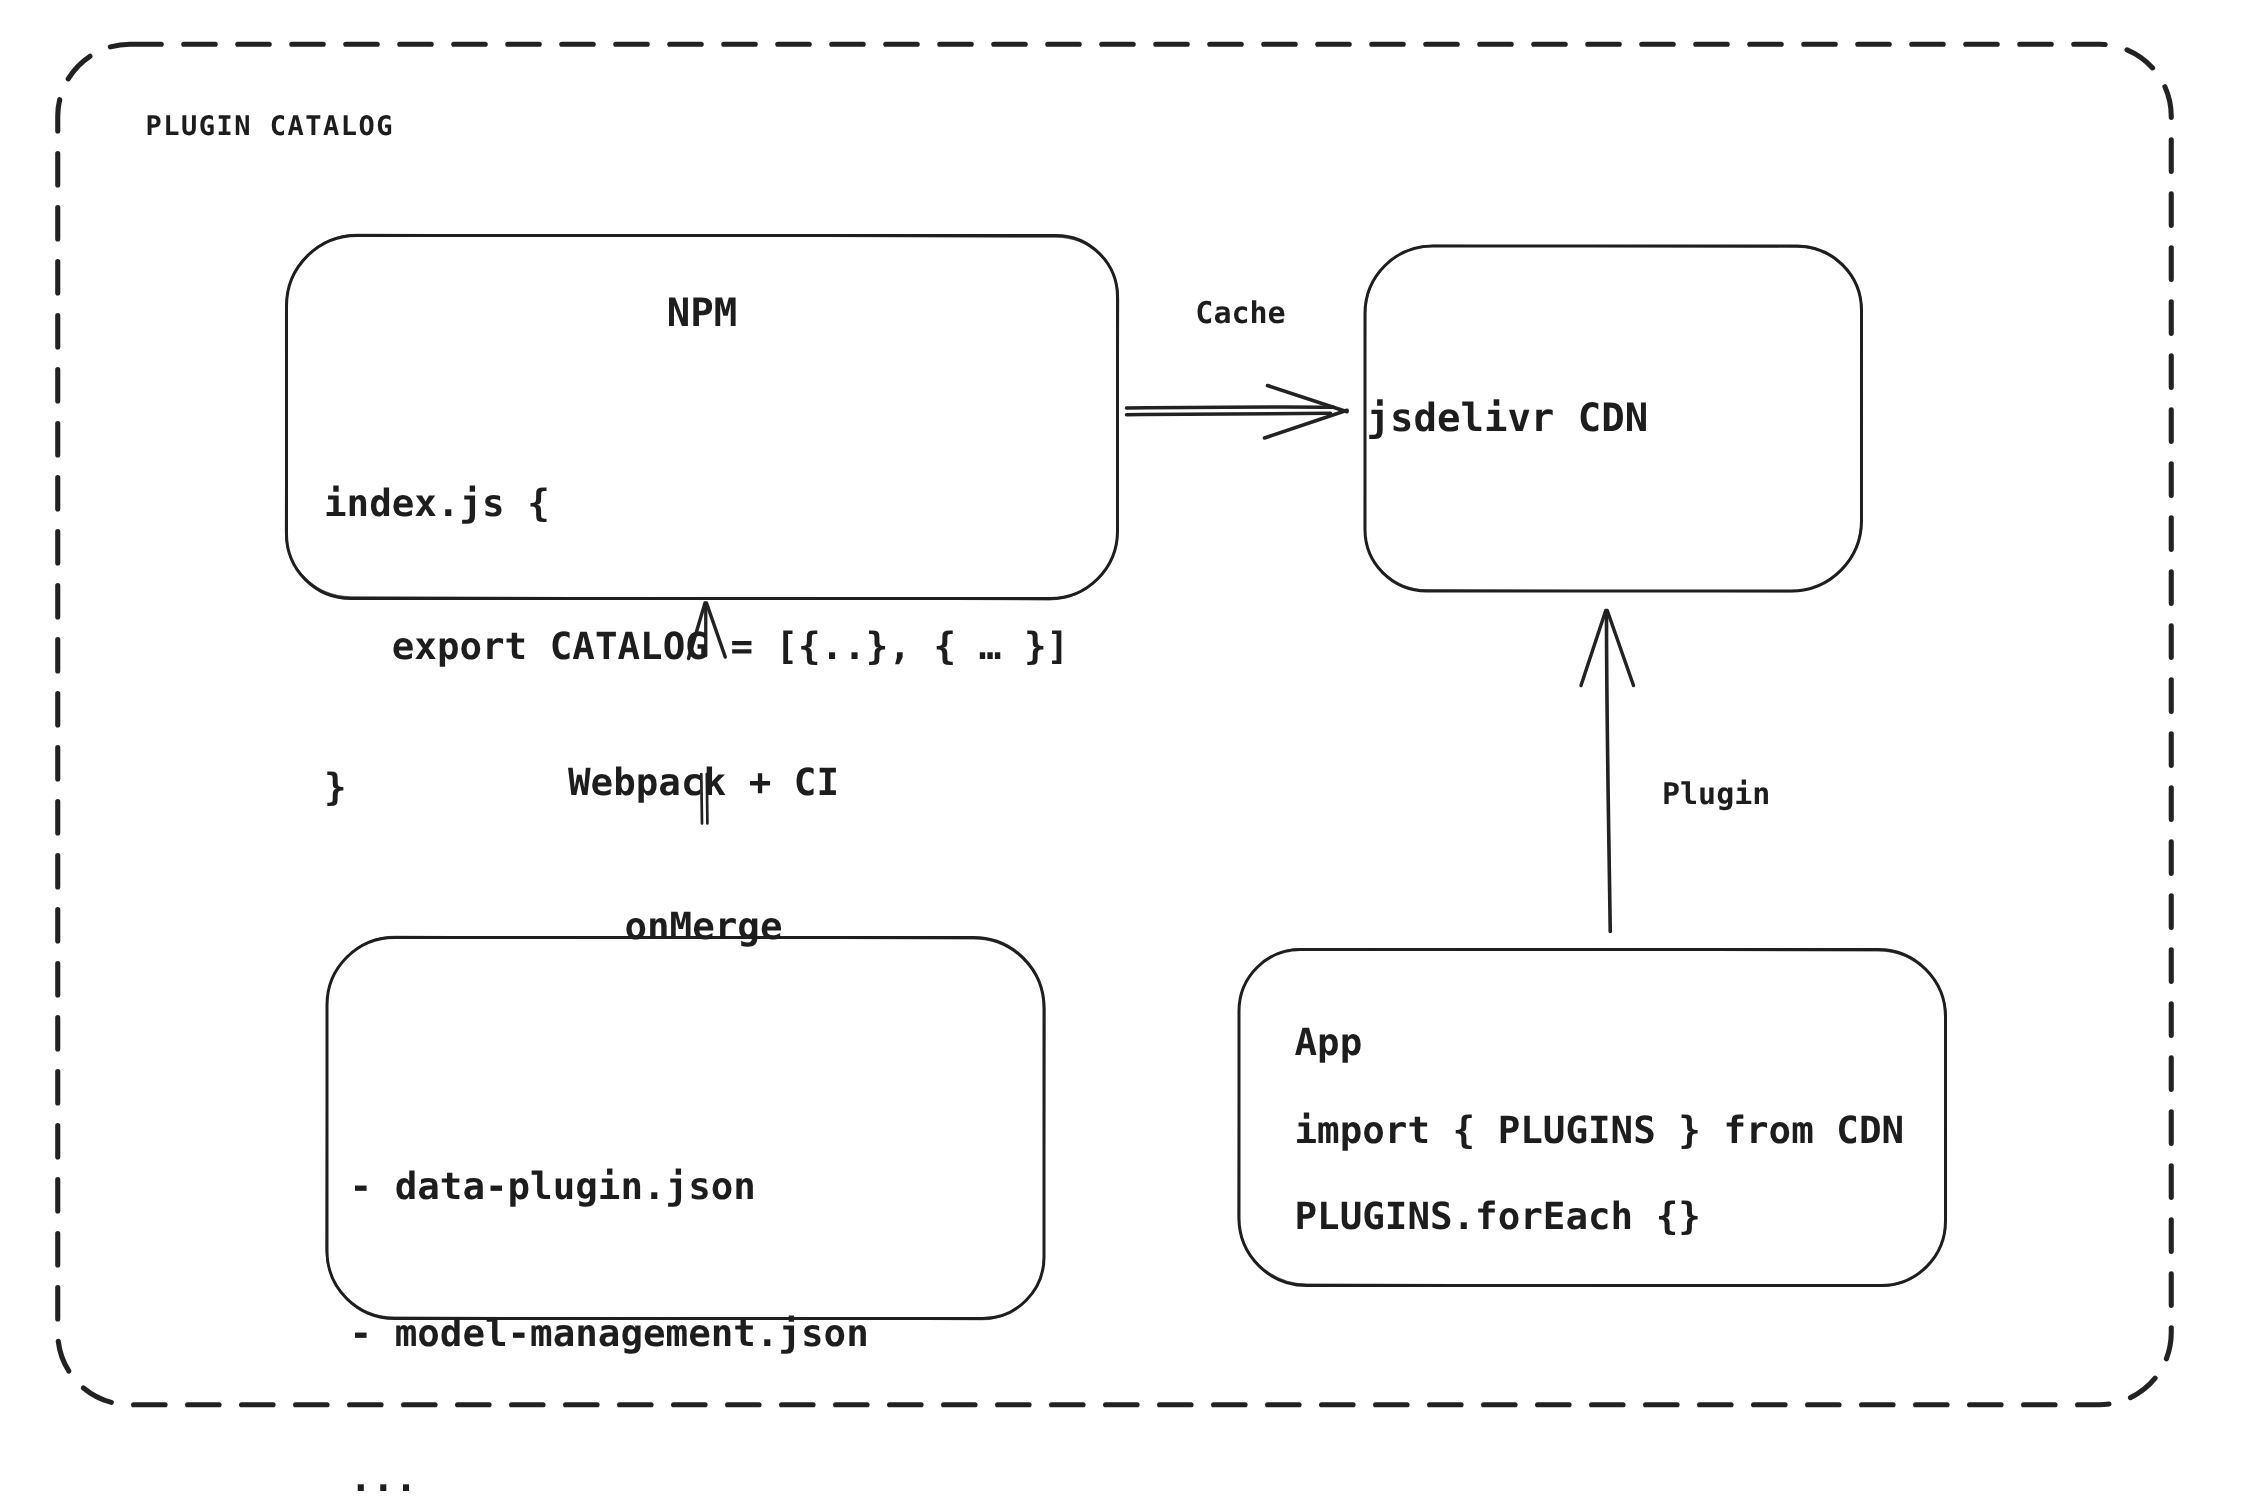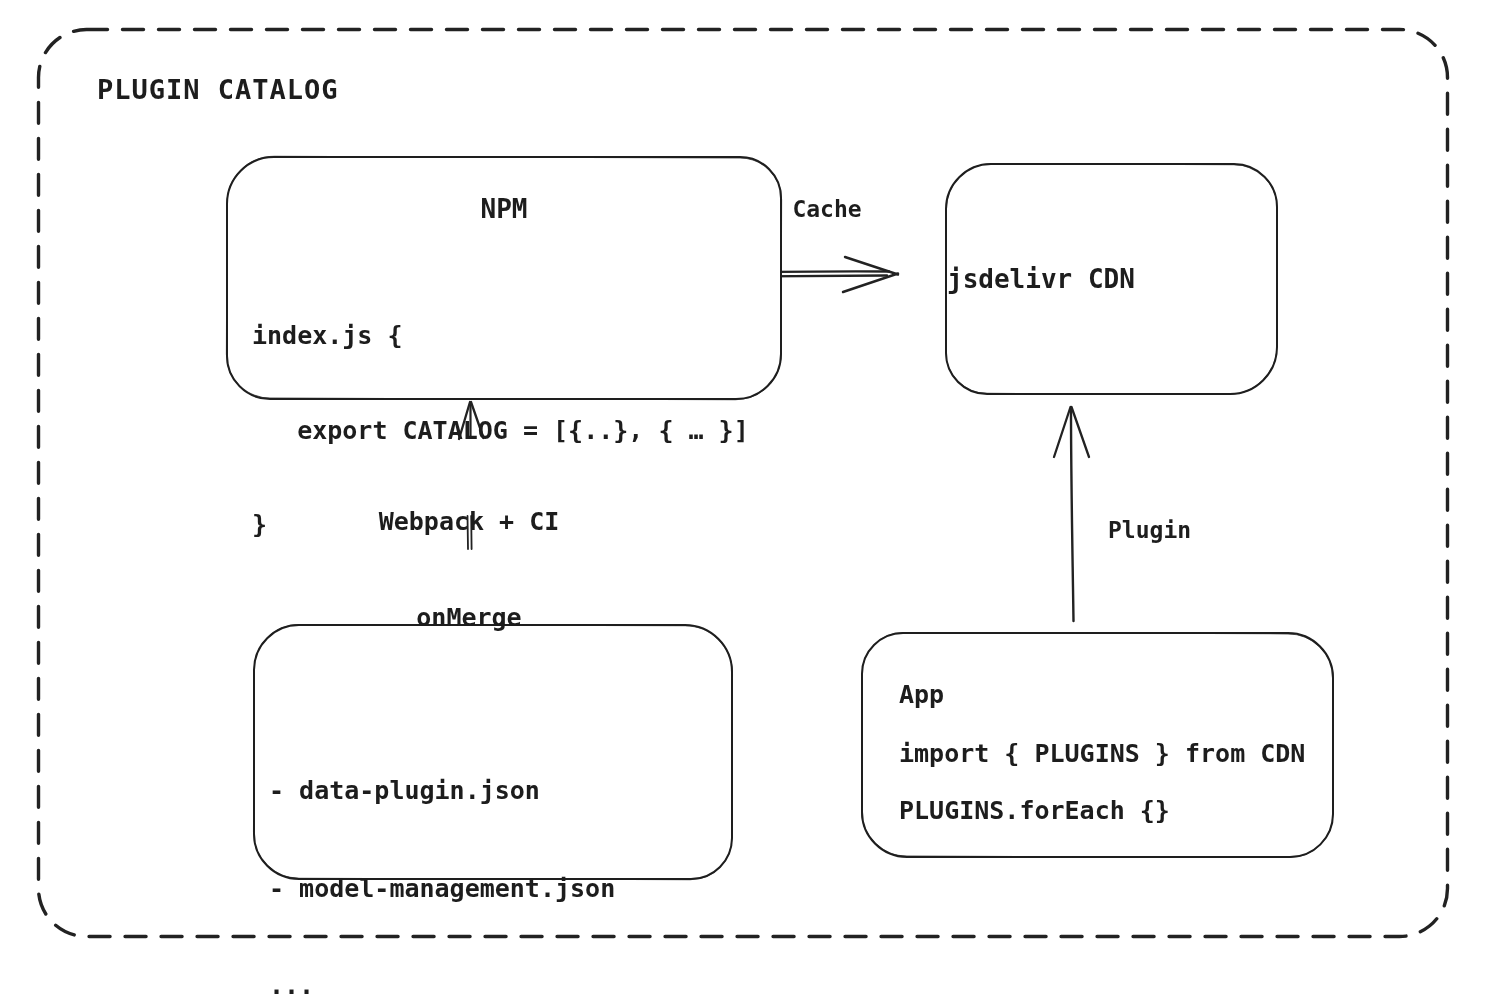--- a/index.html
+++ b/index.html
@@ -20,31 +20,30 @@
     position: absolute;
     left: 0;
     top: 0;
     width: 1506px;
     height: 1002px;
   }
   .diagram-title {
     position: absolute;
     left: 97px;
     top: 74px;
-    font-size: 27px;
+    font-size: 18px;
     font-weight: 600;
     letter-spacing: 1px;
     white-space: pre;
   }
   .node {
     position: absolute;
     background: #ffffff;
     border: 2.4px solid #1f1f1f;
     box-sizing: border-box;
-    margin-left: 36px;
   }
   
   .node::before {
     content: "";
     position: absolute;
     inset: -1px;
     border: 1.3px solid rgba(31,31,31,0.75);
     border-radius: inherit;
     transform: rotate(0.22deg) scale(1.003);
     pointer-events: none;
@@ -111,21 +110,21 @@
     white-space: pre;
   }
   .node-app .app-line-2 {
     margin: 28px 0 0 36px;
     font-size: 25px;
     font-weight: 600;
     white-space: pre;
   }
   .edge-label {
     position: absolute;
-    font-size: 23px;
+    font-size: 20px;
     font-weight: 600;
     white-space: pre;
   }
   .cache-label {
     left: 752px; top: 196px;
     width: 150px;
     text-align: center;
   }
   .webpack-label {
     left: 358px; top: 442px;

